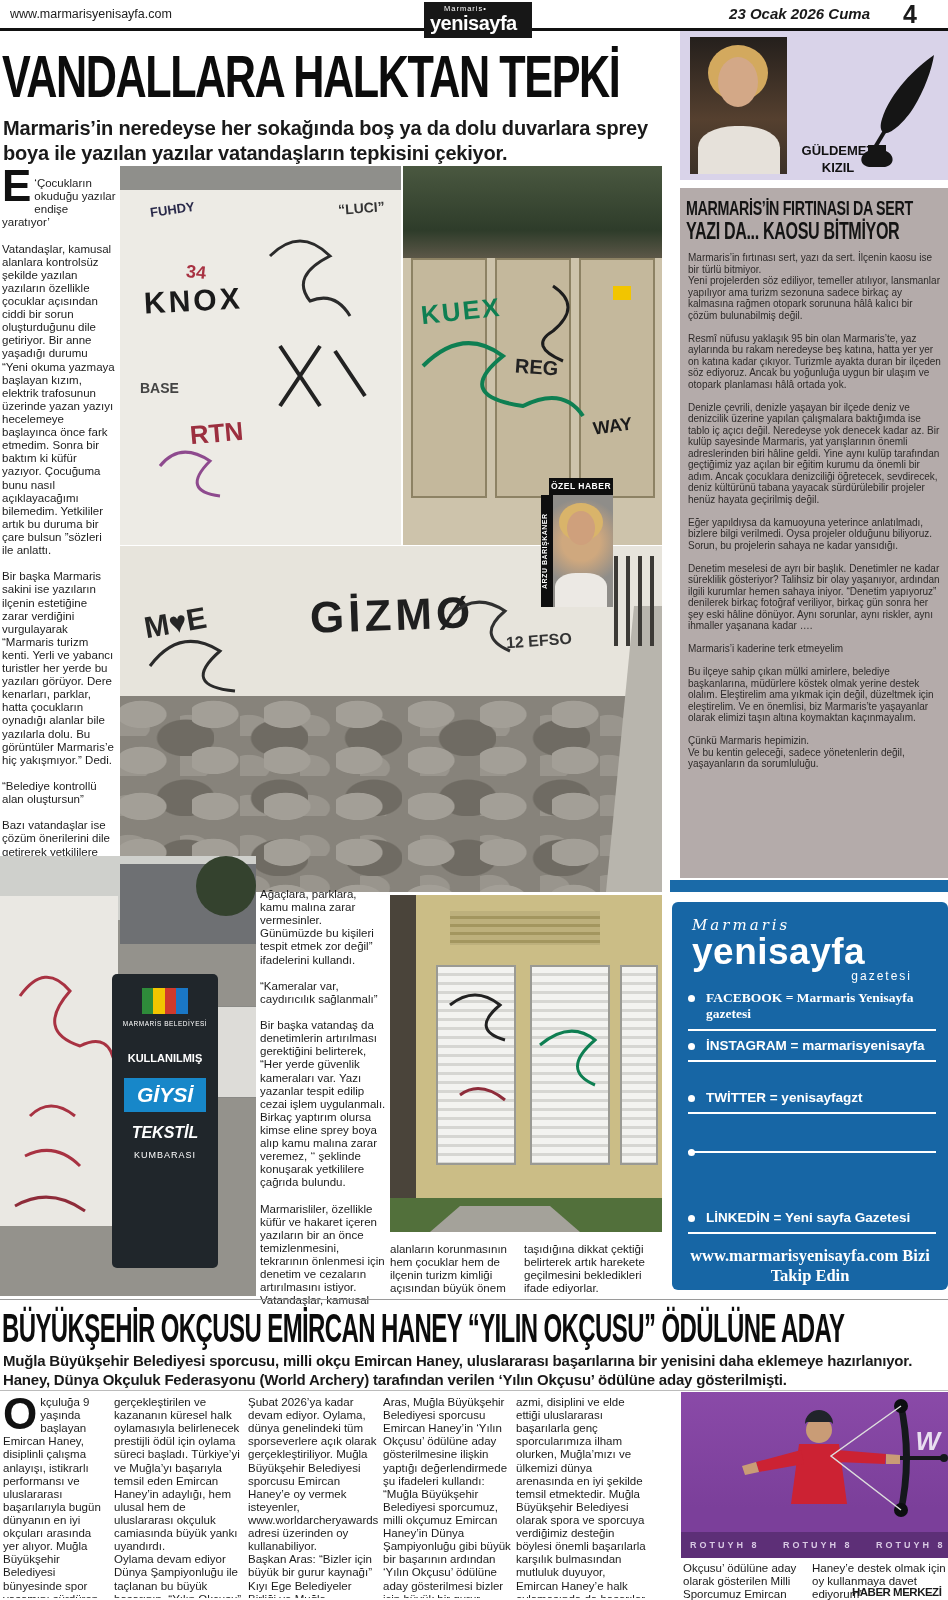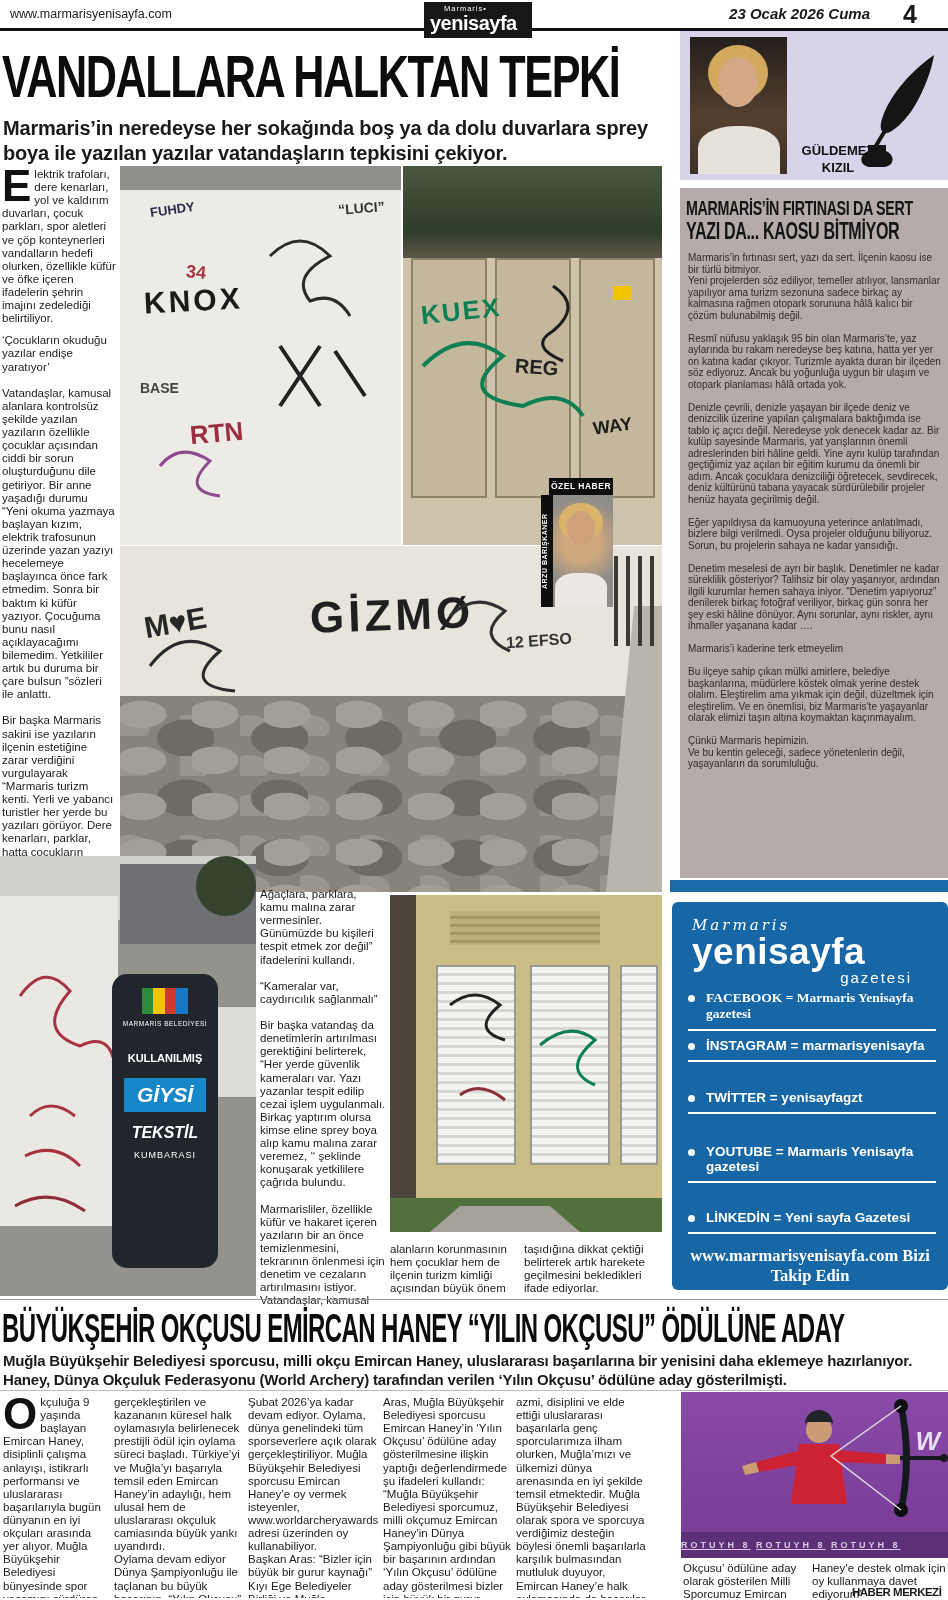--- a/index.html
+++ b/index.html
@@ -57,21 +57,21 @@
   #reporter-photo .top{position:absolute;left:6px;bottom:0;width:52px;height:34px;border-radius:40% 40% 0 0;background:#ece9e4;}
   #reporter-strip{left:541px;top:495px;width:12px;height:112px;background:#0e0e0e;color:#fff;z-index:7;
       writing-mode:vertical-rl;transform:rotate(180deg);font-size:7px;font-weight:bold;text-align:center;letter-spacing:0.5px;}
   
   #photo-d{left:0;top:856px;width:256px;height:440px;background:#94928c;}
   #photo-d .sky{position:absolute;left:0;top:0;width:100%;height:64px;background:#cfd0cc;}
   #photo-d .bldg{position:absolute;left:120px;top:8px;width:136px;height:80px;background:#6e7073;}
   #photo-d .tree{position:absolute;left:196px;top:0;width:60px;height:60px;border-radius:50%;background:#34422e;}
   #photo-d .wall{position:absolute;left:0;top:40px;width:118px;height:330px;background:#eae8e3;}
   #photo-d .van{position:absolute;left:214px;top:150px;width:42px;height:90px;background:#dddcd8;border:1px solid #8a8a86;}
-  #bin{position:absolute;left:112px;top:118px;width:106px;height:294px;background:#20262b;border-radius:15px;
+  #bin{position:absolute;left:112px;top:118px;width:106px;height:294px;background:#20262b;border-radius:5px;
        color:#fff;text-align:center;}
   #bin .stripes{position:absolute;left:30px;top:14px;width:46px;height:26px;
        background:linear-gradient(90deg,#2e8b3a 0 25%,#f2c500 25% 50%,#d03a2c 50% 75%,#1a77c6 75% 100%);}
   #bin .muni{position:absolute;left:0;top:46px;width:100%;font-size:6.5px;letter-spacing:0.5px;}
   #bin .l1{position:absolute;left:0;top:78px;width:100%;font-size:11px;font-weight:bold;}
   #bin .l2{position:absolute;left:12px;top:104px;width:82px;height:34px;background:#1787c9;color:#fff;
        font-size:21px;font-weight:bold;font-style:italic;line-height:34px;}
   #bin .l3{position:absolute;left:0;top:150px;width:100%;font-size:16px;font-weight:bold;font-style:italic;}
   #bin .l4{position:absolute;left:0;top:176px;width:100%;font-size:9px;letter-spacing:1px;}
   
@@ -94,21 +94,21 @@
       transform:scaleX(0.68);transform-origin:0 0;color:#141414;}
   #columnist-title2{left:686px;top:218px;font-size:23px;font-weight:800;letter-spacing:-0.5px;white-space:nowrap;
       transform:scaleX(0.70);transform-origin:0 0;color:#141414;}
   #columnist-body{left:688px;top:252px;width:254px;font-size:10px;line-height:1.15;color:#2e2b2a;}
   
   #social-strip{left:670px;top:880px;width:278px;height:12px;background:#1a6aa8;}
   #social-box{left:672px;top:902px;width:276px;height:388px;background:#1766a5;border-radius:6px;color:#fff;}
   #social-logo{position:absolute;left:20px;top:14px;}
   #social-logo .script{font-family:"DejaVu Serif",serif;font-style:italic;font-size:15px;letter-spacing:3px;}
   #social-logo .main{font-size:37px;font-weight:bold;line-height:0.95;letter-spacing:0.5px;}
-  #social-logo .sub{font-size:15px;letter-spacing:2px;text-align:right;width:220px;}
+  #social-logo .sub{font-size:12px;letter-spacing:2px;text-align:right;width:220px;}
   .social-item{position:absolute;left:16px;right:12px;border-bottom:2px solid #fff;padding:0 0 7px 18px;
       font-size:13.5px;font-weight:bold;}
   .social-item .dot{position:absolute;left:0;top:5px;width:7px;height:7px;border-radius:50%;background:#fff;}
   #si-0{top:88px;font-family:Liberation Serif, serif;} #si-1{top:136px;} #si-2{top:188px;} #si-3{top:242px;} #si-4{top:308px;}
   #social-footer{position:absolute;left:0;top:344px;width:100%;text-align:center;
       font-family:"Liberation Serif",serif;font-weight:bold;font-size:16.5px;}
   
   #bottom-rule{left:0;top:1299px;width:948px;height:1px;background:#9a9a9a;}
   #archer-headline{left:2px;top:1306px;font-size:40px;font-weight:800;letter-spacing:-1px;white-space:nowrap;
       transform:scaleX(0.60);transform-origin:0 0;color:#0c0c0c;}
@@ -116,21 +116,21 @@
   #archer-rule{left:0;top:1390px;width:948px;height:1px;background:#bbb;}
   .acol{top:1396px;height:202px;overflow:hidden;}
   #acol-1{left:3px;width:106px;}
   #acol-2{left:114px;width:128px;}
   #acol-3{left:248px;width:130px;}
   #acol-4{left:383px;width:128px;}
   #acol-5{left:516px;width:132px;}
   #archer-photo{left:681px;top:1392px;width:267px;height:166px;background:linear-gradient(#8a4aa8,#7b3f9a 70%);}
   #archer-photo .board{position:absolute;left:0;bottom:0;width:100%;height:26px;background:#5d2f77;color:#d9c9e4;
       font-size:9px;font-weight:bold;letter-spacing:3px;line-height:26px;white-space:nowrap;overflow:hidden;}
-  #archer-photo .board span{margin:0 0;text-decoration:underline;}
+  #archer-photo .board span{margin:0 9px;}
   #archer-photo .wmark{position:absolute;right:8px;top:34px;color:#e8def0;font-size:26px;font-weight:bold;font-style:italic;}
   #caption-a{left:683px;top:1562px;width:122px;font-size:11.5px;line-height:1.15;}
   #caption-b{left:812px;top:1562px;width:134px;font-size:11.5px;line-height:1.15;}
   #credit{left:852px;top:1586px;font-size:11.5px;font-weight:800;letter-spacing:-0.5px;}
 </style>
 </head>
 <body>
 
 <div id="page">
 
@@ -140,21 +140,21 @@
     <div class="t">Marmaris•</div>
     <div class="m">yenisayfa</div>
   </div>
   <div class="abs" id="page-date">23 Ocak 2026 Cuma</div>
   <div class="abs" id="page-num">4</div>
 
   <div class="abs" id="lead-headline">VANDALLARA HALKTAN TEPKİ</div>
   <div class="abs" id="lead-subhead">Marmaris’in neredeyse her sokağında boş ya da dolu duvarlara sprey boya ile yazılan yazılar vatandaşların tepkisini çekiyor.</div>
 
   <div class="abs newscol" id="lead-col1">
-    <span class="dropcap">E</span><span>lektrik trafoları, dere kenarları, yol ve kaldırım duvarları, çocuk parkları, spor aletleri ve çöp konteynerleri vandalların hedefi olurken, özellikle küfür ve öfke içeren ifadelerin şehrin imajını zedelediği belirtiliyor.</span>
+    <span class="dropcap">E</span>
     <div class="pre" id="lead-col1-rest">‘Çocukların okuduğu yazılar endişe yaratıyor’
 
 Vatandaşlar, kamusal alanlara kontrolsüz şekilde yazılan yazıların özellikle çocuklar açısından ciddi bir sorun oluşturduğunu dile getiriyor. Bir anne yaşadığı durumu “Yeni okuma yazmaya başlayan kızım, elektrik trafosunun üzerinde yazan yazıyı hecelemeye başlayınca önce fark etmedim. Sonra bir baktım ki küfür yazıyor. Çocuğuma bunu nasıl açıklayacağımı bilemedim. Yetkililer artık bu duruma bir çare bulsun ”sözleri ile anlattı.
 
 Bir başka Marmaris sakini ise yazıların ilçenin estetiğine zarar verdiğini vurgulayarak “Marmaris turizm kenti. Yerli ve yabancı turistler her yerde bu yazıları görüyor. Dere kenarları, parklar, hatta çocukların oynadığı alanlar bile yazılarla dolu. Bu görüntüler Marmaris’e hiç yakışmıyor.” Dedi.
 
 “Belediye kontrollü alan oluştursun”
 
 Bazı vatandaşlar ise çözüm önerilerini dile getirerek yetkililere çağrıda bulundu. İlçede yaşayan bir vatandaş “Belediye bu kişilere kontrollü bir duvar açsın, gelsinler orada duygularını yazsınlar.</div>
   </div>
@@ -307,21 +307,20 @@
     <div class="social-item" id="si-1">
       <span class="dot"></span>
       <span>İNSTAGRAM = marmarisyenisayfa</span>
     </div>
     <div class="social-item" id="si-2">
       <span class="dot"></span>
       <span>TWİTTER = yenisayfagzt</span>
     </div>
     <div class="social-item" id="si-3">
       <span class="dot"></span>
-      <span>YOUTUBE = Marmaris Yenisayfa gazetesi</span>
     </div>
     <div class="social-item" id="si-4">
       <span class="dot"></span>
       <span>LİNKEDİN = Yeni sayfa Gazetesi</span>
     </div>
     <div id="social-footer">www.marmarisyenisayfa.com  Bizi Takip Edin</div>
   </div>
 
   <div class="abs" id="bottom-rule"></div>
   <div class="abs" id="archer-headline">BÜYÜKŞEHİR  OKÇUSU EMİRCAN HANEY “YILIN OKÇUSU” ÖDÜLÜNE ADAY</div>

